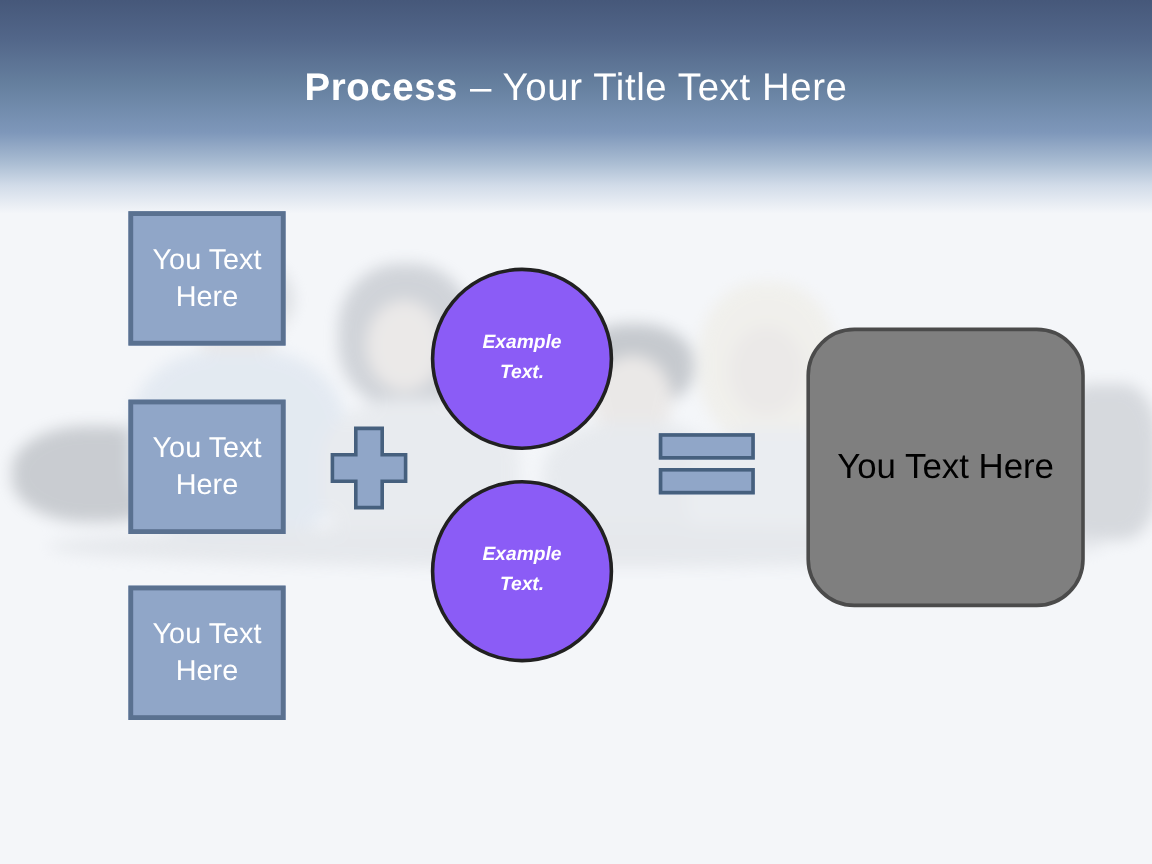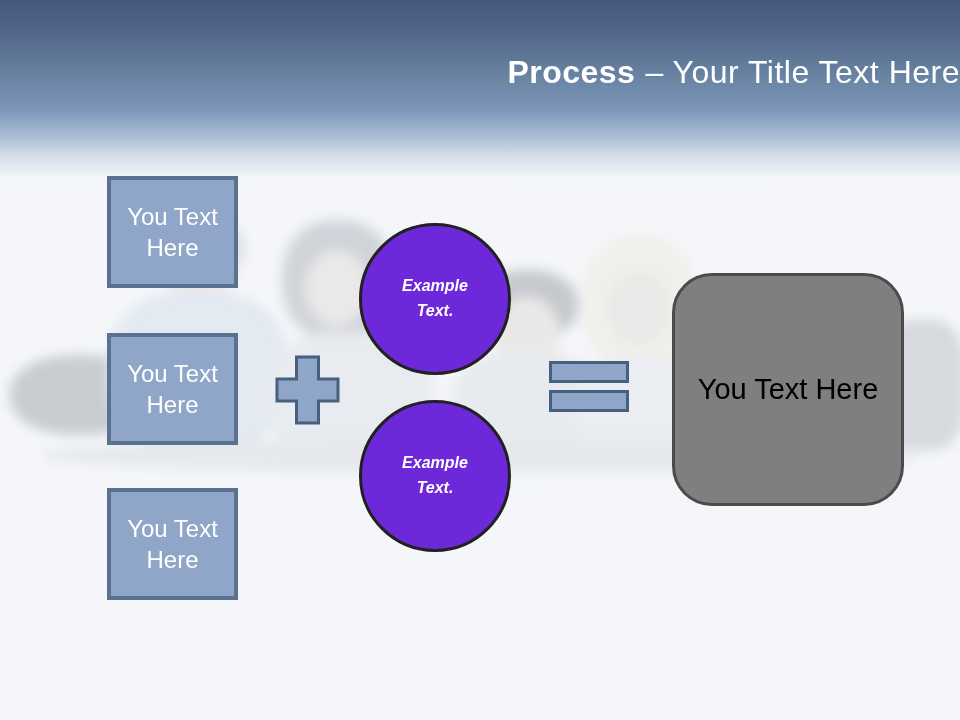--- a/index.html
+++ b/index.html
@@ -11,21 +11,21 @@
 
   
   .header-band{
     position:absolute;left:0;top:0;width:960px;height:178px;z-index:3;
     background:linear-gradient(180deg,
       #46587a 0%, #526689 18%, #66809f 40%, #7e97ba 62%,
       #a9bcd2 76%, #d2dce9 87%, rgba(244,246,249,0) 100%);
   }
   .slide-title{
     position:absolute;left:0;top:54px;width:960px;z-index:4;
-    text-align:right;color:#ffffff;font-size:32px;letter-spacing:0.5px;
+    text-align:center;color:#ffffff;font-size:32px;letter-spacing:0.5px;
   }
   .slide-title .t-bold{font-weight:700;}
   .slide-title .t-rest{font-weight:400;margin-left:10px;}
 
   
   .photo{
     position:absolute;left:0;top:150px;width:960px;height:340px;z-index:1;
     filter:blur(6px);opacity:0.32;pointer-events:none;
   }
   .photo div{position:absolute;}
@@ -62,21 +62,21 @@
   .equals-wrap{position:absolute;left:549px;top:361px;width:80px;z-index:5;}
   .equals-bar{
     box-sizing:border-box;width:80px;height:22px;
     background:#90a6c8;border:3px solid #46607e;
   }
   .equals-bar + .equals-bar{margin-top:7px;}
 
   
   .ex-circle{
     position:absolute;left:359px;width:152px;height:152px;z-index:6;
-    box-sizing:border-box;background:#6d28d9;border:3px solid #212121;border-radius:50%;
+    box-sizing:border-box;background:#8b5cf6;border:3px solid #212121;border-radius:50%;
     display:flex;align-items:center;justify-content:center;text-align:center;
     color:#ffffff;font-size:16px;font-weight:700;font-style:italic;line-height:1.55;
   }
   .ex-circle.c1{top:223px;}
   .ex-circle.c2{top:400px;}
   .ex-circle span{display:block;width:90px;}
 
   
   .result-box{
     position:absolute;left:672px;top:273px;width:232px;height:233px;z-index:5;

